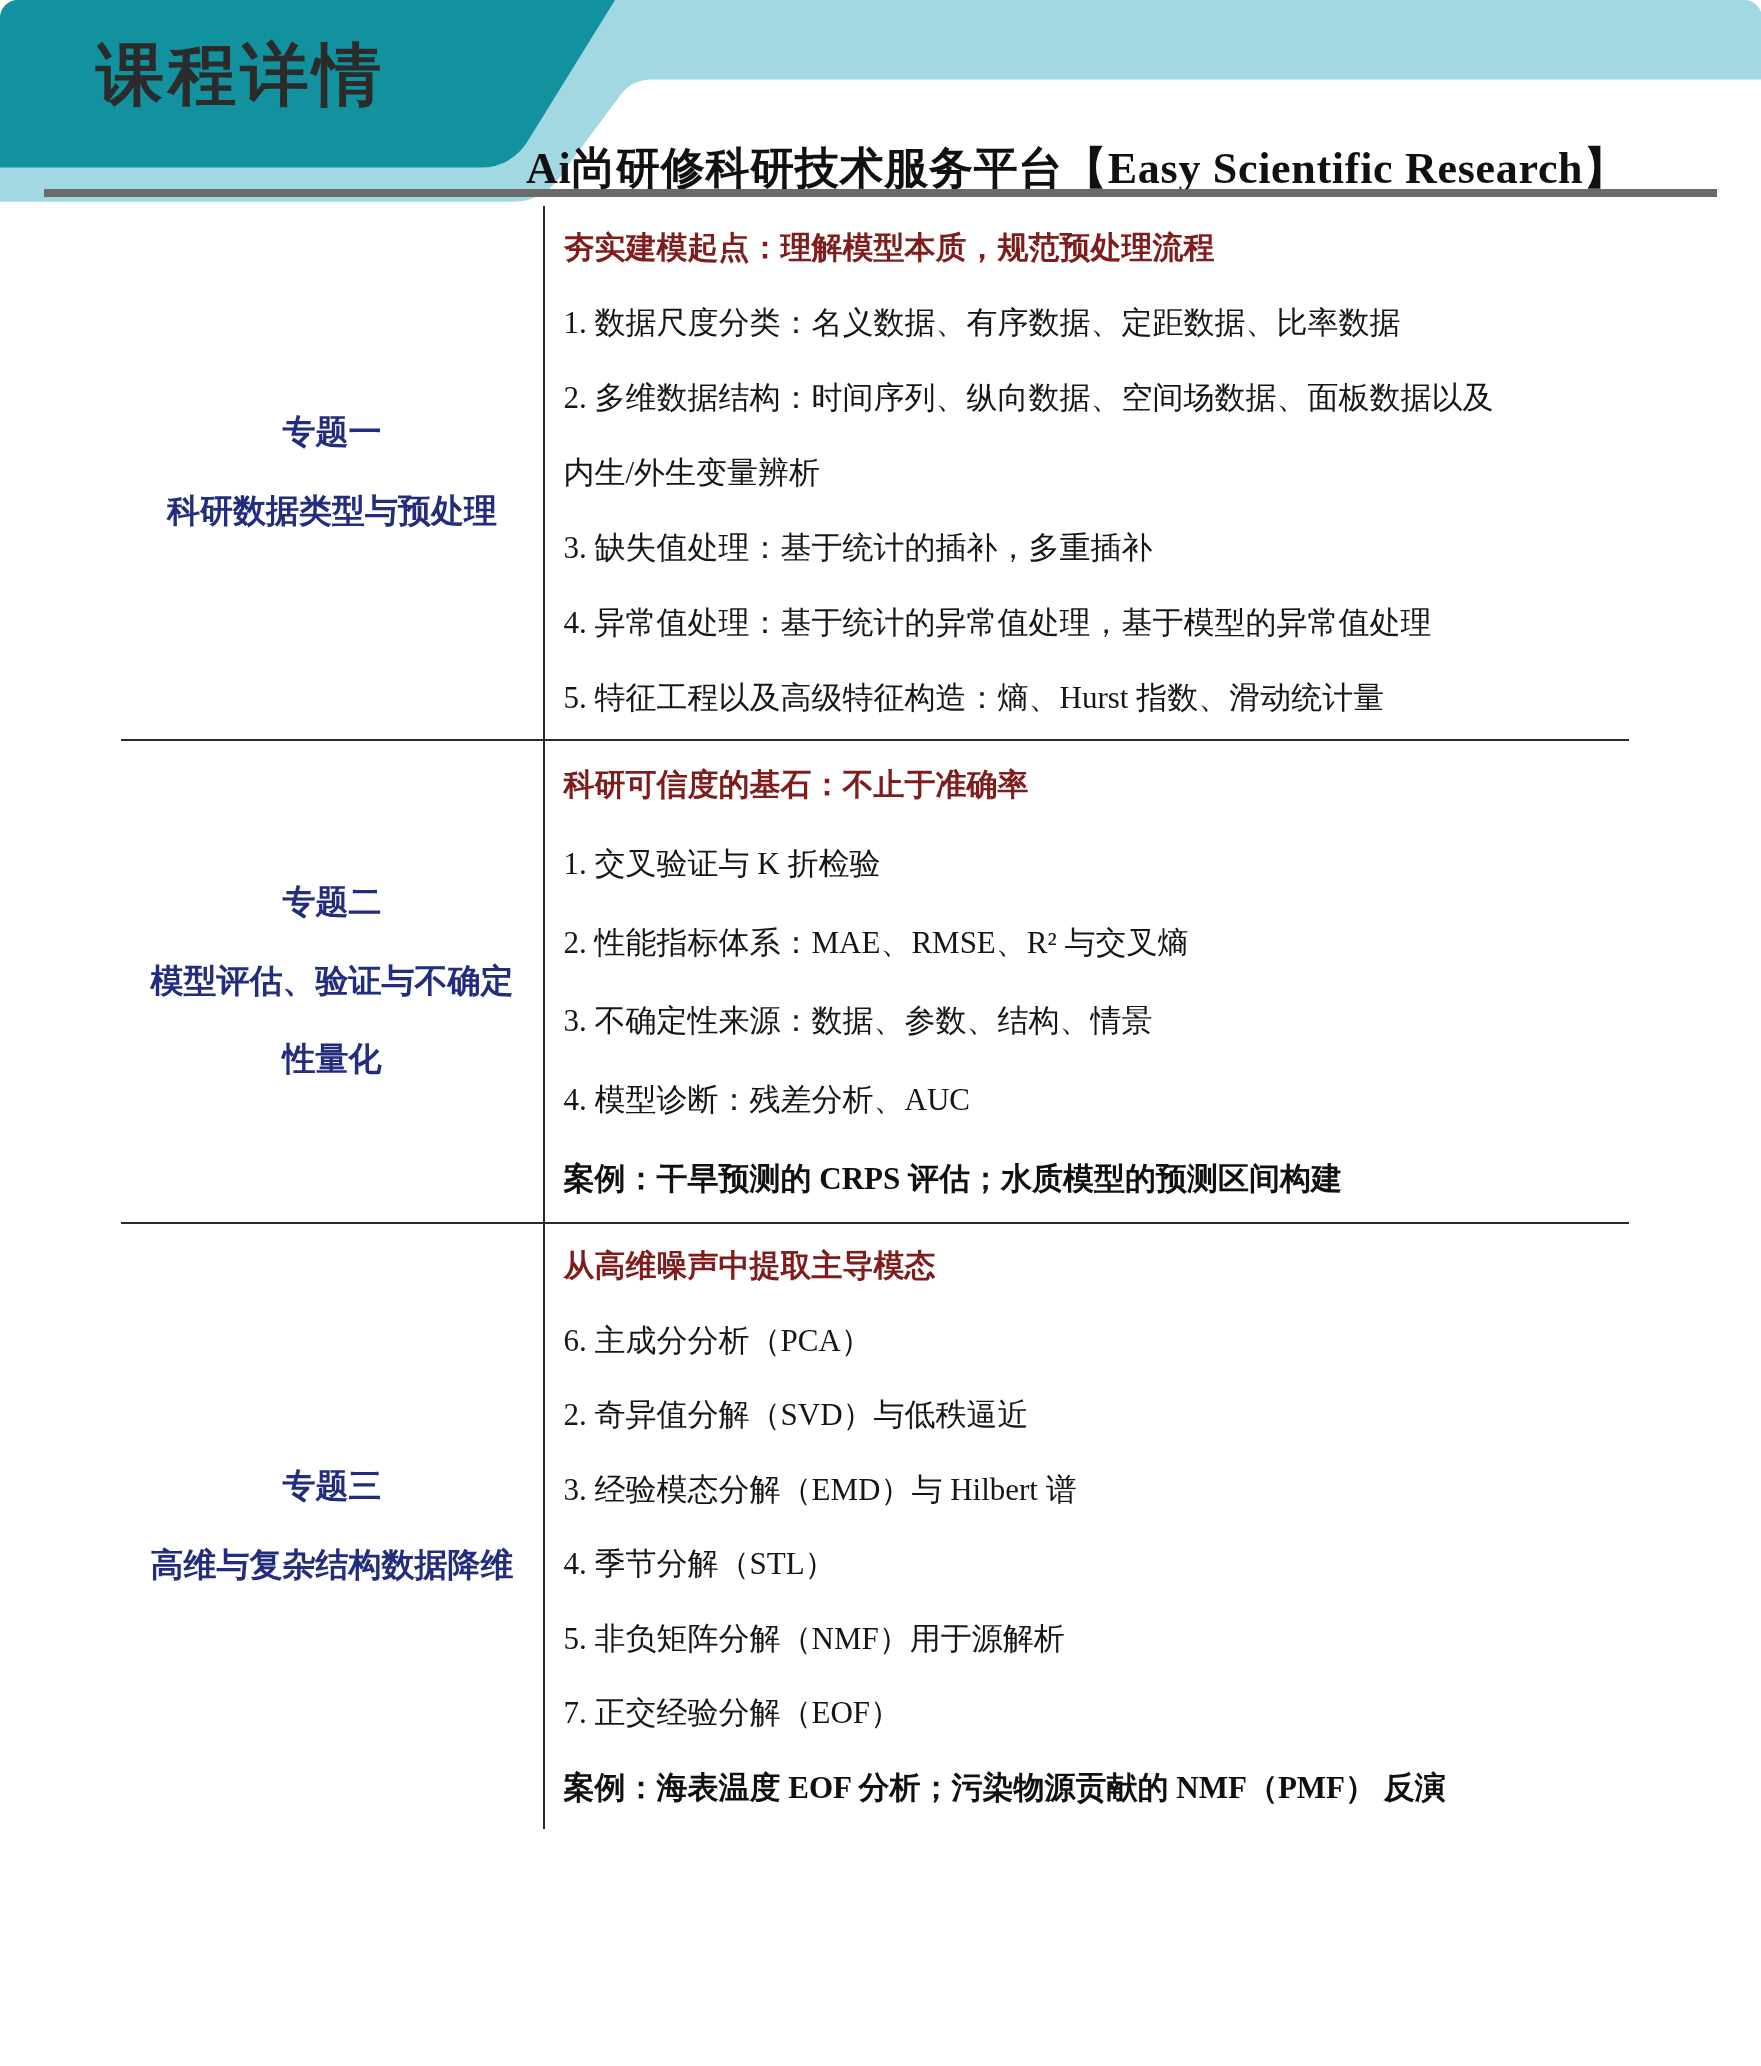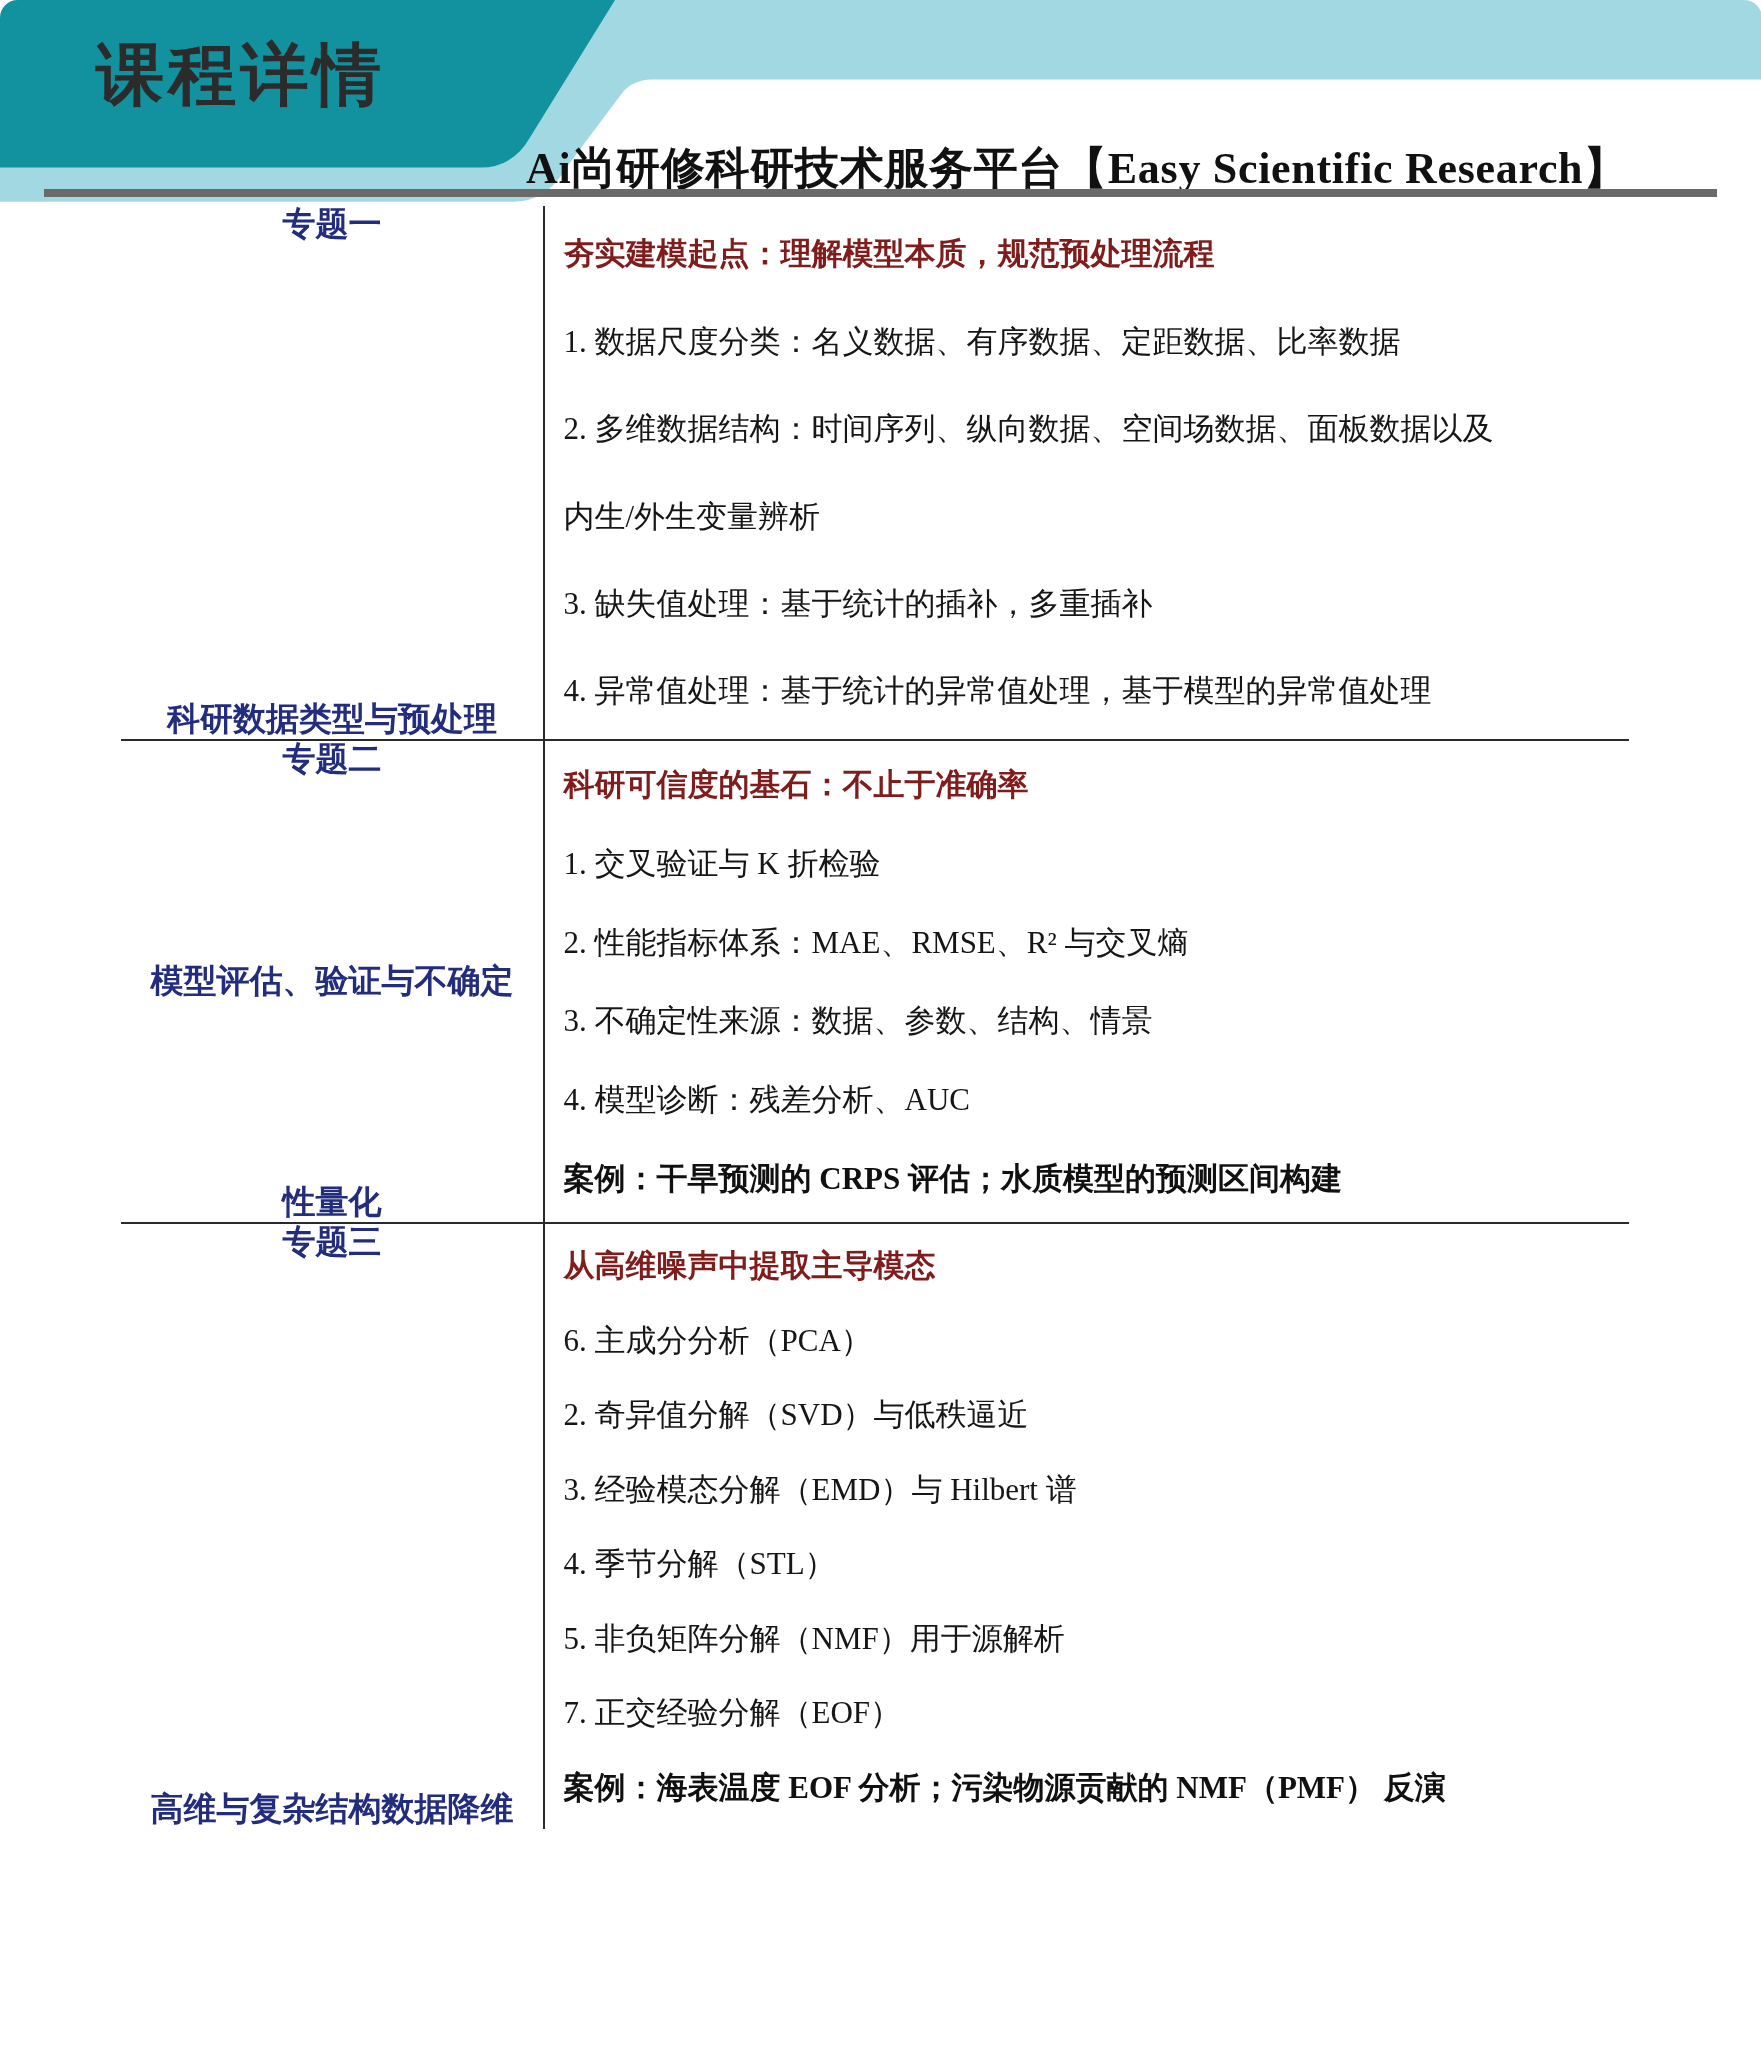--- a/index.html
+++ b/index.html
@@ -16,21 +16,21 @@
   .subtitle{position:absolute;right:134px;top:139px;
       font-size:44px;font-weight:bold;color:#111111;letter-spacing:0.7px;}
 
   .rule{position:absolute;left:44px;top:189px;width:1673px;height:7.8px;background:#6a6a6a;}
 
   
   .course-table{position:absolute;left:121px;top:206px;width:1508px;
       display:grid;grid-template-columns:424px 1084px;grid-template-rows:535px 483px 605px;}
   .cell{box-sizing:border-box;}
   .cell.topic{border-right:2.1px solid #2a2a2a;
-      display:flex;flex-direction:column;justify-content:space-between;align-items:center;
+      display:flex;flex-direction:column;justify-content:center;align-items:center;
       gap:41px;text-align:center;
       color:#232d7d;font-weight:bold;font-size:33px;line-height:1.15;padding:0 12.8px;}
   .cell.content{display:flex;flex-direction:column;justify-content:space-around;
       align-items:flex-start;padding:4.3px 17px 4.3px 18.5px;
       font-size:31px;color:#161616;line-height:1.2;}
   .row-a{border-bottom:2.1px solid #2a2a2a;}
   .line.sec-header{color:#7f1d1d;font-weight:700;}
   .line.case{font-weight:bold;color:#101010;}
 </style>
 </head>
@@ -55,20 +55,21 @@
       <div>专题一</div>
       <div>科研数据类型与预处理</div>
     </div>
     <div class="cell content row-a">
       <div class="line sec-header">夯实建模起点：理解模型本质，规范预处理流程</div>
       <div class="line">1. 数据尺度分类：名义数据、有序数据、定距数据、比率数据</div>
       <div class="line">2. 多维数据结构：时间序列、纵向数据、空间场数据、面板数据以及</div>
       <div class="line">内生/外生变量辨析</div>
       <div class="line">3. 缺失值处理：基于统计的插补，多重插补</div>
       <div class="line">4. 异常值处理：基于统计的异常值处理，基于模型的异常值处理</div>
+      <div class="line">5. 特征工程以及高级特征构造：熵、Hurst 指数、滑动统计量</div>
     </div>
 
     <div class="cell topic row-a">
       <div>专题二</div>
       <div>模型评估、验证与不确定</div>
       <div>性量化</div>
     </div>
     <div class="cell content row-a">
       <div class="line sec-header">科研可信度的基石：不止于准确率</div>
       <div class="line">1. 交叉验证与 K 折检验</div>

